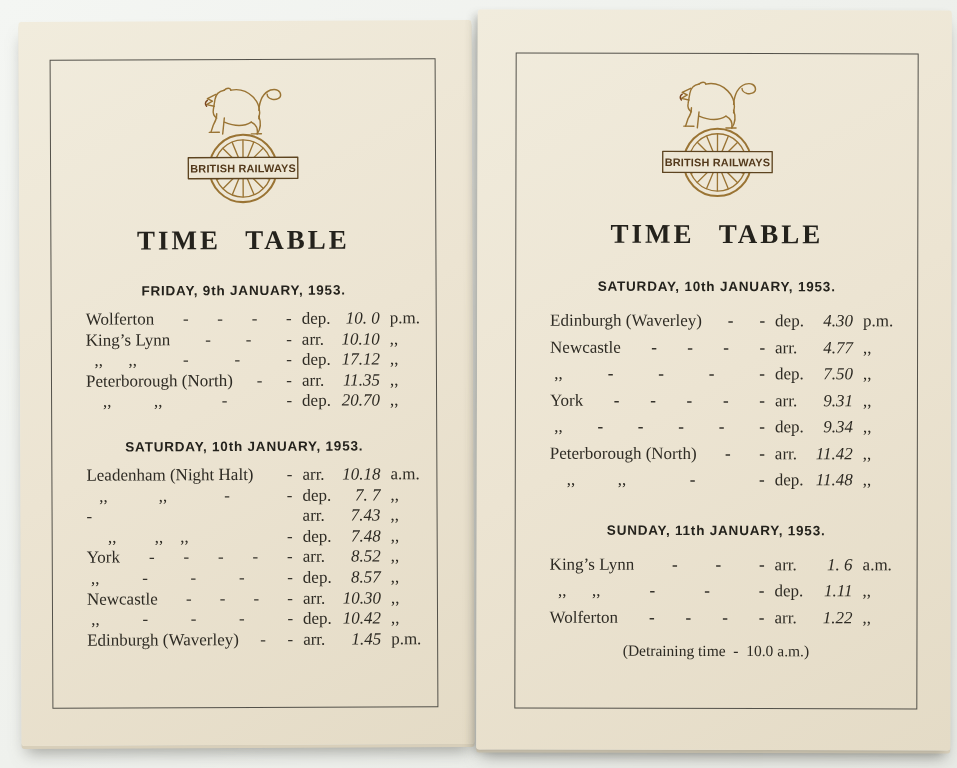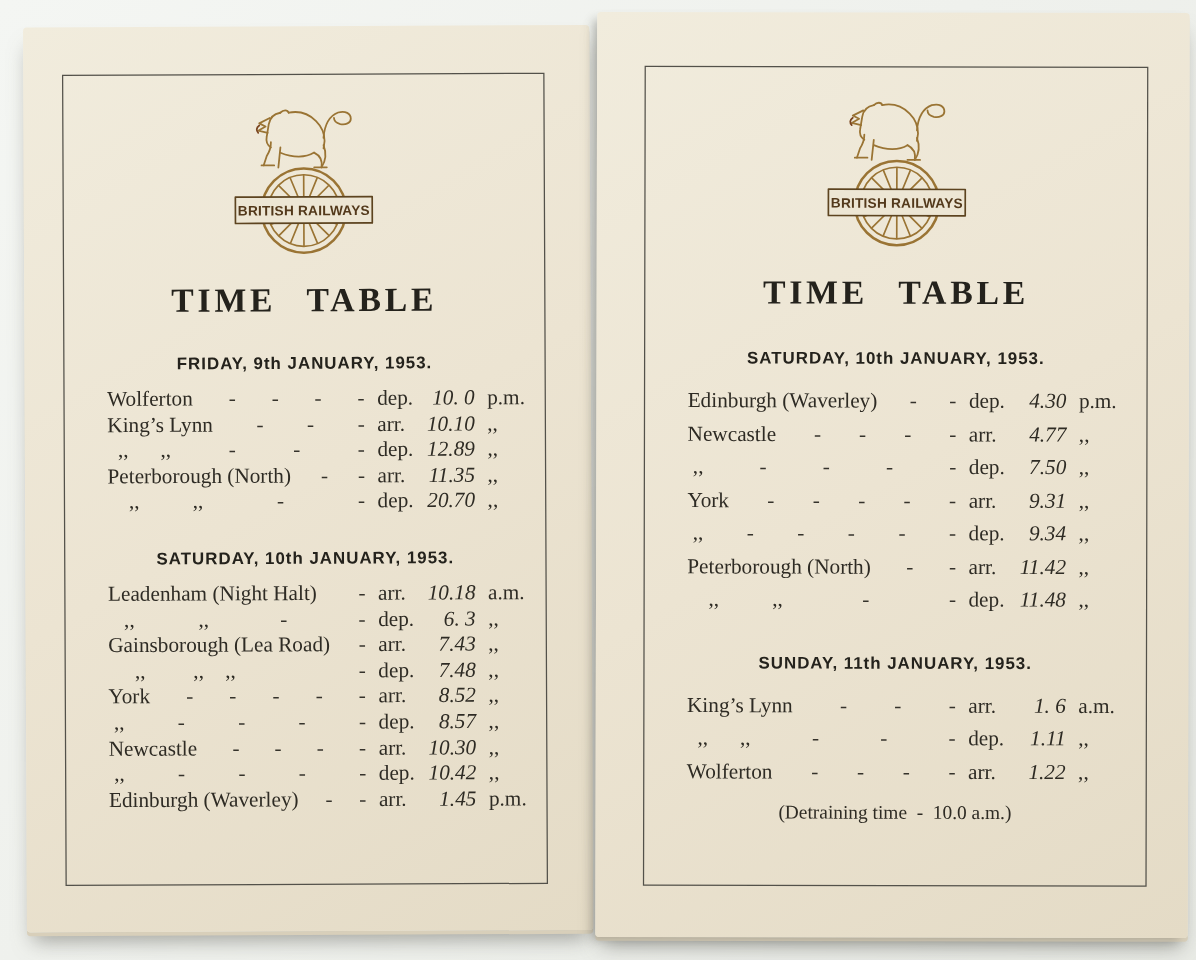--- a/index.html
+++ b/index.html
@@ -108,21 +108,21 @@
     <span class="period">,,</span>
   </div>
             <div class="row">
     <span class="station">
                 <span class="name">  ,,      ,,</span>
                 <span class="dash">-</span>
                 <span class="dash">-</span>
                 <span class="dash">-</span>
               </span>
     <span class="label">dep.</span>
-    <span class="time">12.89</span>
+    <span class="time">17.12</span>
     <span class="period">,,</span>
   </div>
             <div class="row">
     <span class="station">
                 <span class="name">Peterborough (North)</span>
                 <span class="dash">-</span>
                 <span class="dash">-</span>
               </span>
     <span class="label">arr.</span>
     <span class="time">11.35</span>
@@ -153,26 +153,25 @@
     <span class="time">10.18</span>
     <span class="period">a.m.</span>
   </div>
             <div class="row">
     <span class="station">
                 <span class="name">   ,,            ,,</span>
                 <span class="dash">-</span>
                 <span class="dash">-</span>
               </span>
     <span class="label">dep.</span>
-    <span class="time">6. 3</span>
-    <span class="period">,,</span>
-  </div>
-            <div class="row">
-    <span class="station">
-                <span class="name">Gainsborough (Lea Road)</span>
+    <span class="time">7. 7</span>
+    <span class="period">,,</span>
+  </div>
+            <div class="row">
+    <span class="station">
                 <span class="dash">-</span>
               </span>
     <span class="label">arr.</span>
     <span class="time">7.43</span>
     <span class="period">,,</span>
   </div>
             <div class="row">
     <span class="station">
                 <span class="name">     ,,         ,,    ,,</span>
                 <span class="dash">-</span>

